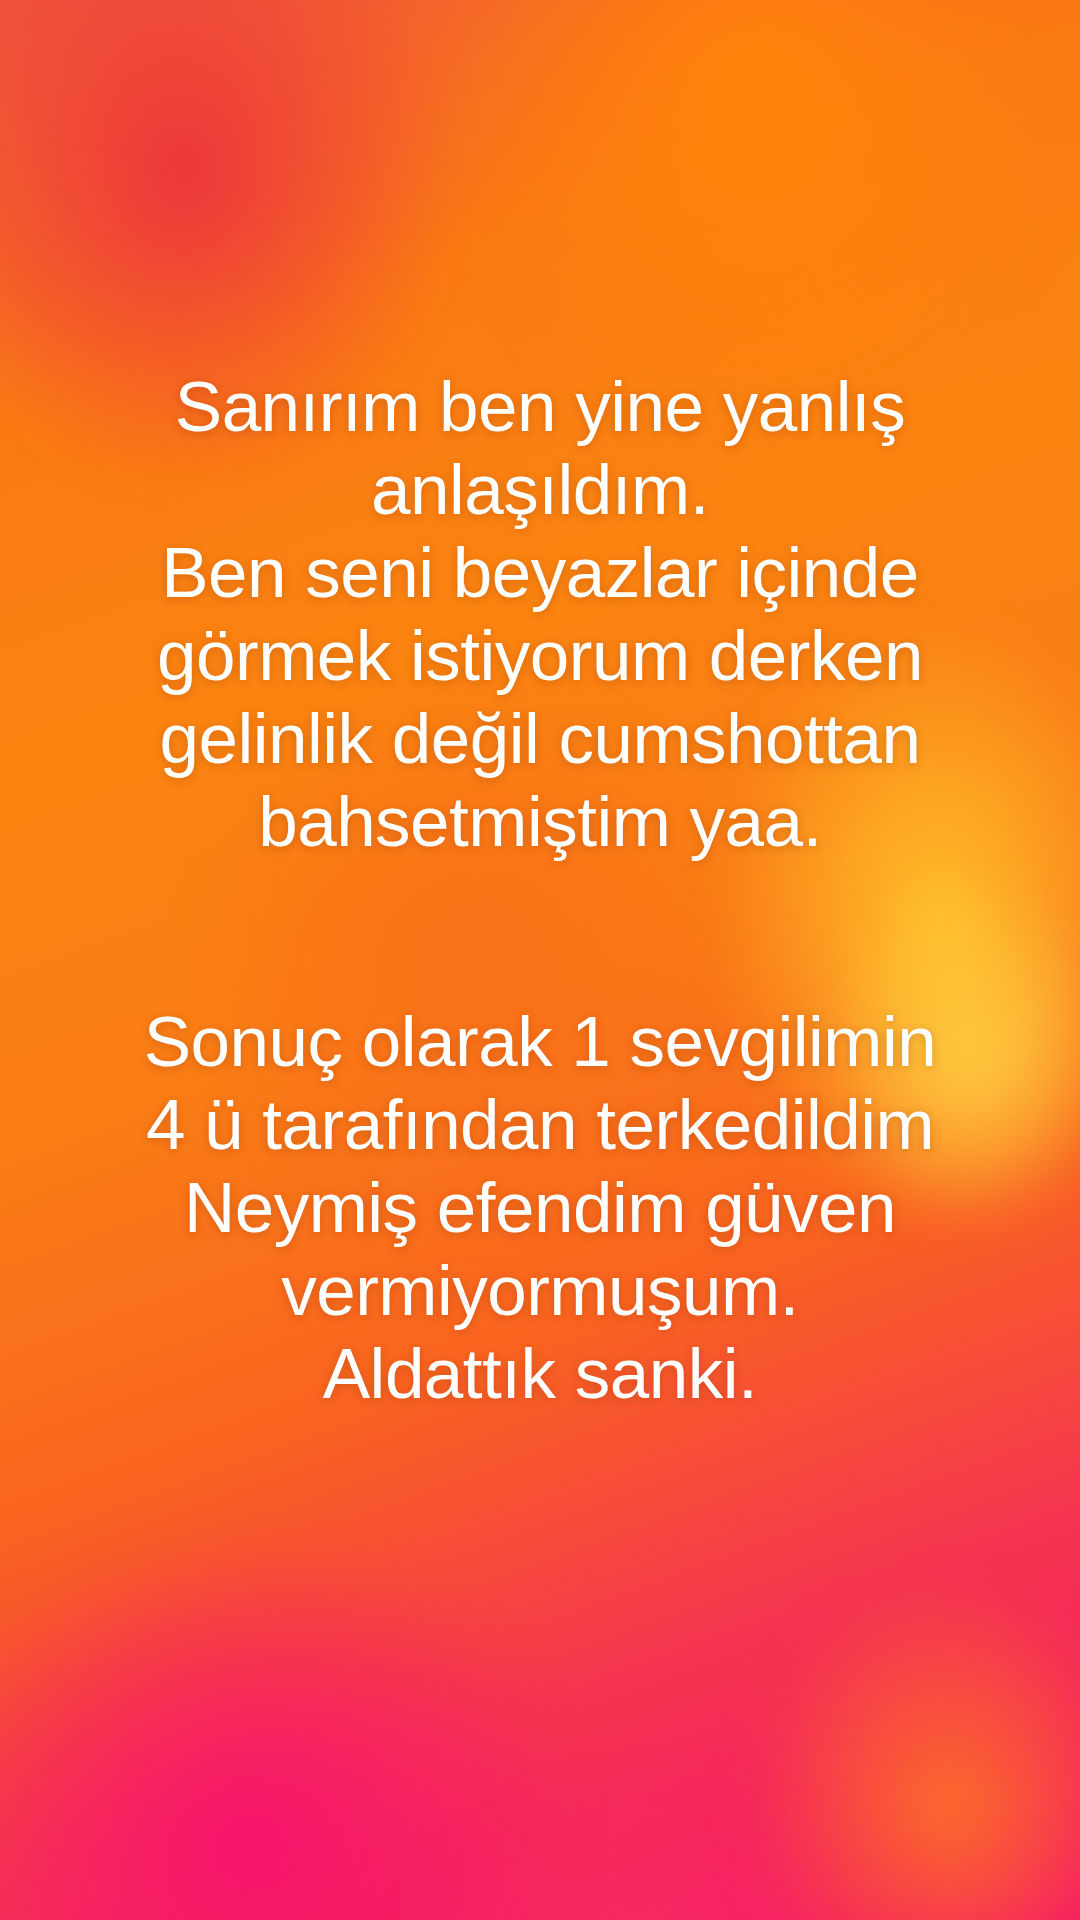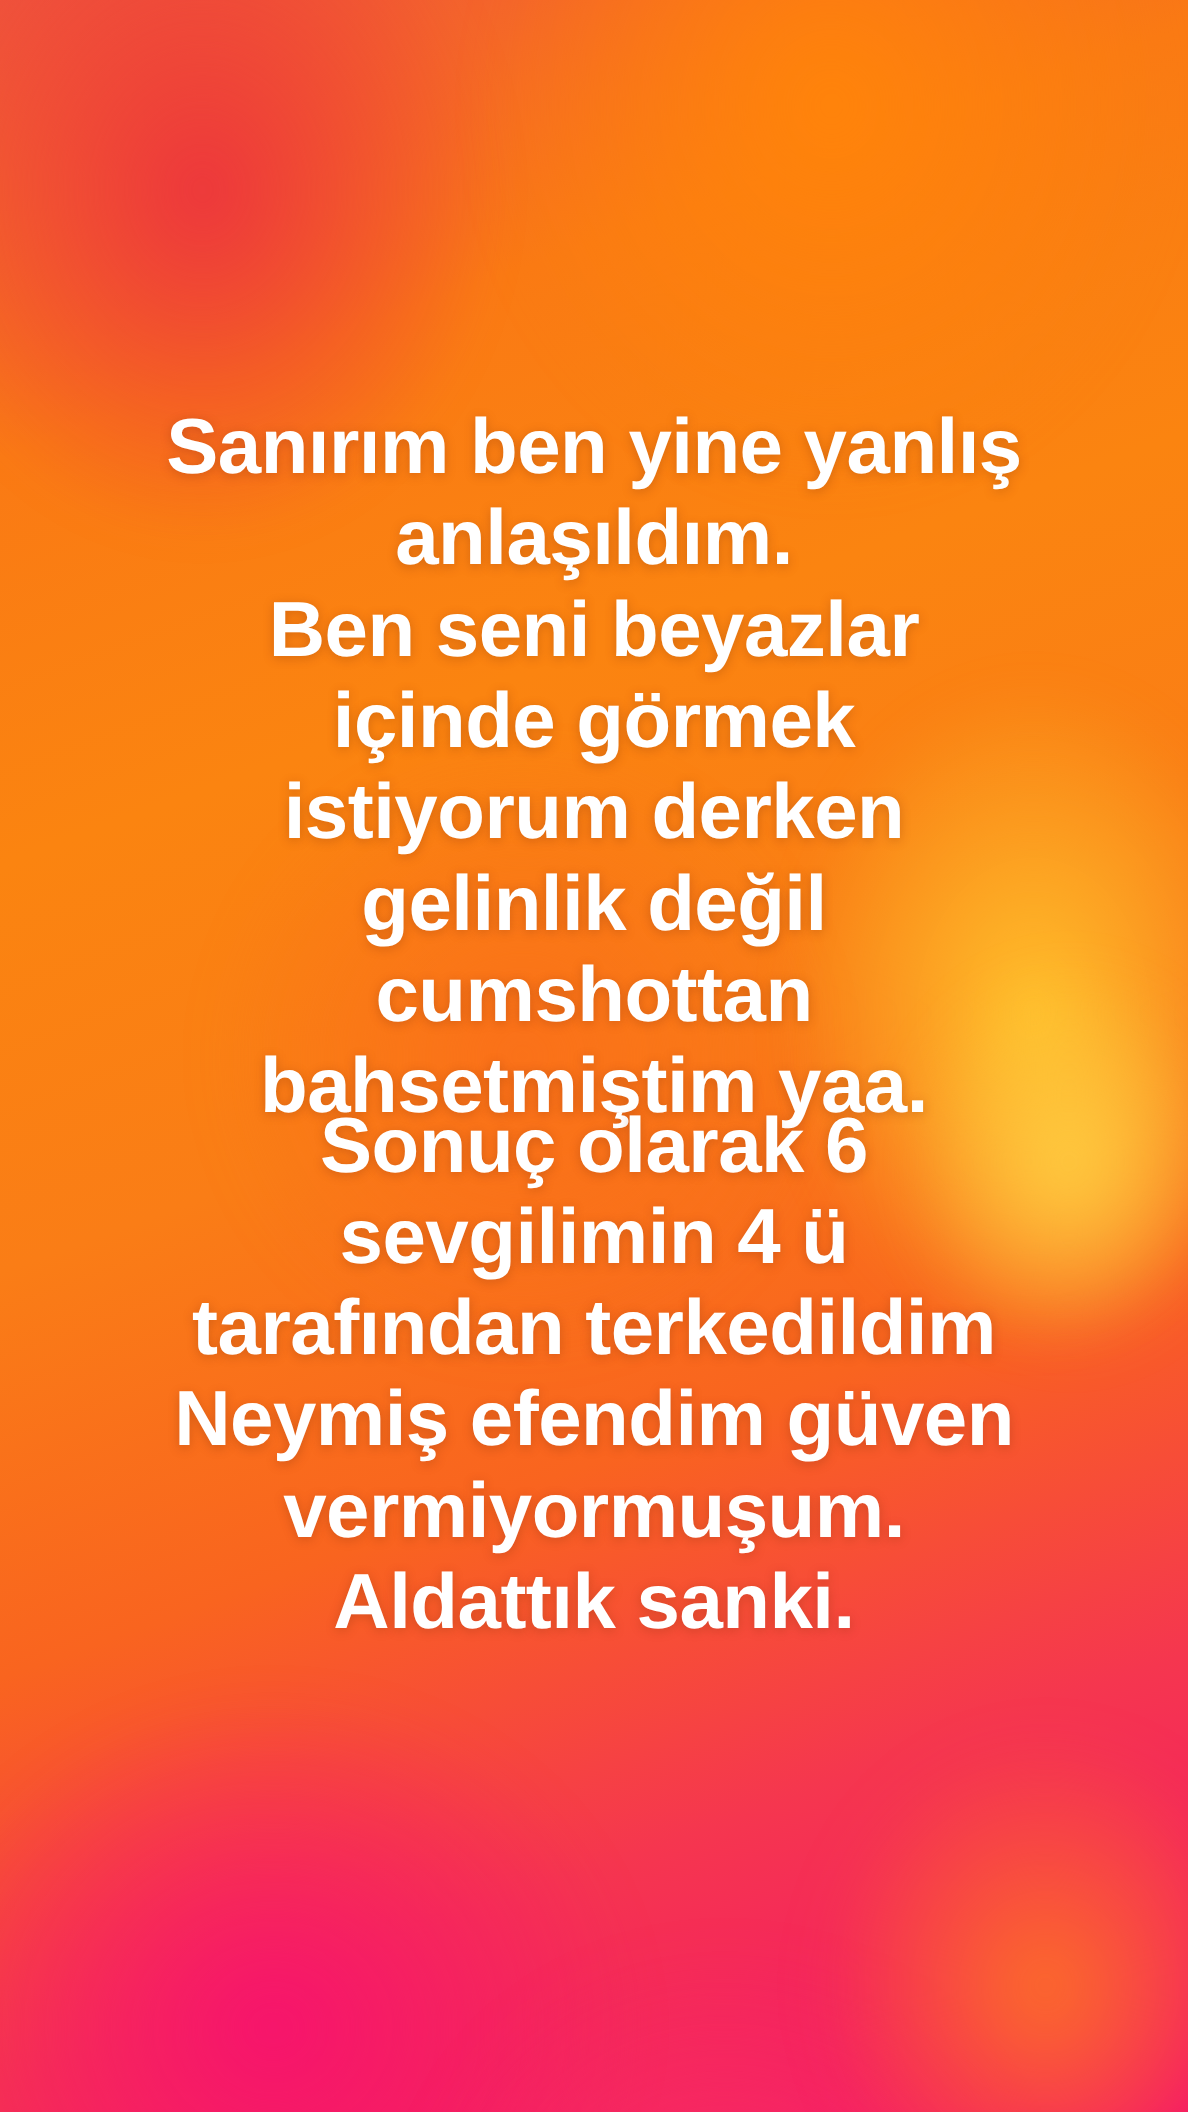--- a/index.html
+++ b/index.html
@@ -110,21 +110,21 @@
   .story-text {
     position: absolute;
     left: 50%;
     top: 365px;
     transform: translateX(-50%);
     width: 800px;
     text-align: center;
     color: #ffffff;
     font-size: 71px;
     line-height: 1.17;
-    font-weight: 700;
+    font-weight: 400;
     letter-spacing: -0.5px;
     text-shadow: 0 2px 10px rgba(120, 40, 10, 0.28);
     white-space: pre-wrap;
   }
   .story-text.block-two {
     top: 1000px;
   }
 </style>
 </head>
 <body>
@@ -136,16 +136,16 @@
   <div class="bg-blob-orange-mid"></div>
   <div class="bg-blob-yellow-right"></div>
   <div class="bg-blob-yellow-right2"></div>
   <div class="bg-blob-pink-bottom"></div>
   <div class="bg-blob-pink-bottom2"></div>
   <div class="bg-blob-orange-bottomright"></div>
 
   <div class="story-text block-one">Sanırım ben yine yanlış anlaşıldım.
 Ben seni beyazlar içinde görmek istiyorum derken gelinlik değil cumshottan bahsetmiştim yaa.</div>
 
-  <div class="story-text block-two">Sonuç olarak 6 sevgilimin 4 ü tarafından terkedildim
+  <div class="story-text block-two">Sonuç olarak 1 sevgilimin 4 ü tarafından terkedildim
 Neymiş efendim güven vermiyormuşum.
 Aldattık sanki.</div>
 </div>
 
 </body></html>

